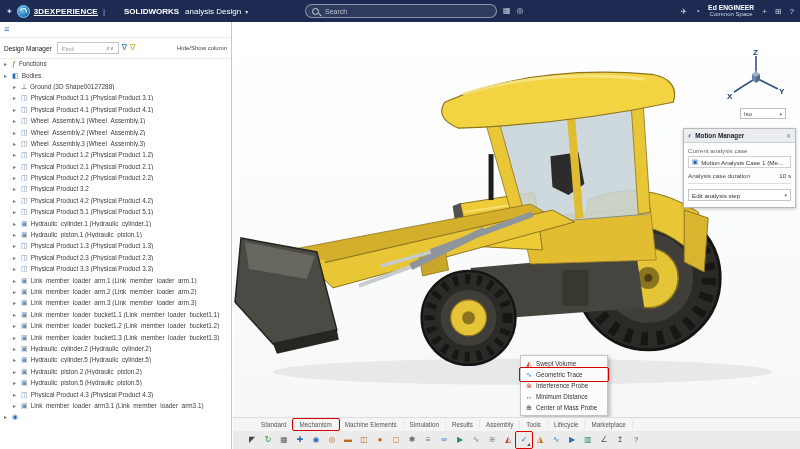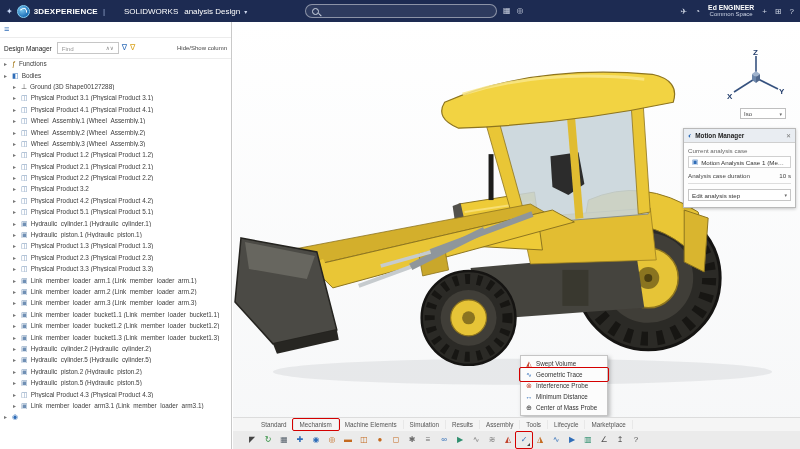--- a/index.html
+++ b/index.html
@@ -8,23 +8,23 @@
 
   
   .topbar{position:absolute;top:0;left:0;right:0;height:22px;background:#1d2b52;
     display:flex;align-items:center;padding:0 6px;box-sizing:border-box;color:#fff;}
   .tb-left{display:flex;align-items:center;gap:4px;font-size:8px;white-space:nowrap;}
   .star-ic{color:#cfe0ff;font-size:8px;}
   .compass{width:13px;height:13px;border-radius:50%;position:relative;
     background:radial-gradient(circle at 35% 35%,#7cc8ef,#1d6fb8 70%);border:1px solid #86d2f5;box-sizing:border-box;}
   .compass::after{content:'';position:absolute;inset:2.2px;border:1.3px solid #fff;border-radius:50%;
     border-left-color:transparent;border-bottom-color:transparent;transform:rotate(-25deg);}
-  .brand{font-weight:bold;letter-spacing:.2px;}
+  .brand{font-weight:bold;letter-spacing:.2px;text-decoration:underline;}
   .sep{color:#9fb0d8;margin:0 1px;}
-  .product{font-weight:normal;padding-left:14px;}
+  .product{font-weight:bold;padding-left:14px;}
   .apptitle{margin-left:2px;}
   .caret{font-size:6px;color:#cfd8ee;}
   .tb-search{position:absolute;left:305px;top:4px;width:192px;height:14px;border:1px solid rgba(255,255,255,.45);
     border-radius:7px;display:flex;align-items:center;gap:4px;padding:0 6px;background:rgba(255,255,255,.08);box-sizing:border-box;}
   .mag{width:5px;height:5px;border:1px solid #cfd6e4;border-radius:50%;position:relative;flex:0 0 auto;}
   .mag::after{content:'';position:absolute;width:3.5px;height:1px;background:#cfd6e4;transform:rotate(45deg);right:-3px;bottom:-1px;}
   .search-input{background:transparent;border:none;outline:none;color:#e8ecf4;font-size:7px;width:100%;
     font-family:"Liberation Sans","DejaVu Sans",sans-serif;}
   .search-input::placeholder{color:rgba(255,255,255,.65);}
   .tb-sideicons{position:absolute;left:503px;top:3px;display:flex;gap:6px;}
@@ -117,20 +117,21 @@
       <span class="compass"></span>
       <span class="brand">3DEXPERIENCE</span>
       <span class="sep">|</span>
       <span class="product">SOLIDWORKS</span>
       <span class="apptitle">analysis Design</span>
       <span class="caret">▾</span>
     </div>
 
     <div class="tb-search">
       <span class="mag"></span>
+      <input class="search-input" placeholder="Search" style="">
     </div>
 
     <div class="tb-sideicons">
 
     <span class="tb-ic">▦</span>
         <span class="tb-ic">◎</span>
       </div>
 
     <div class="tb-right">
       <span class="icon-host">

